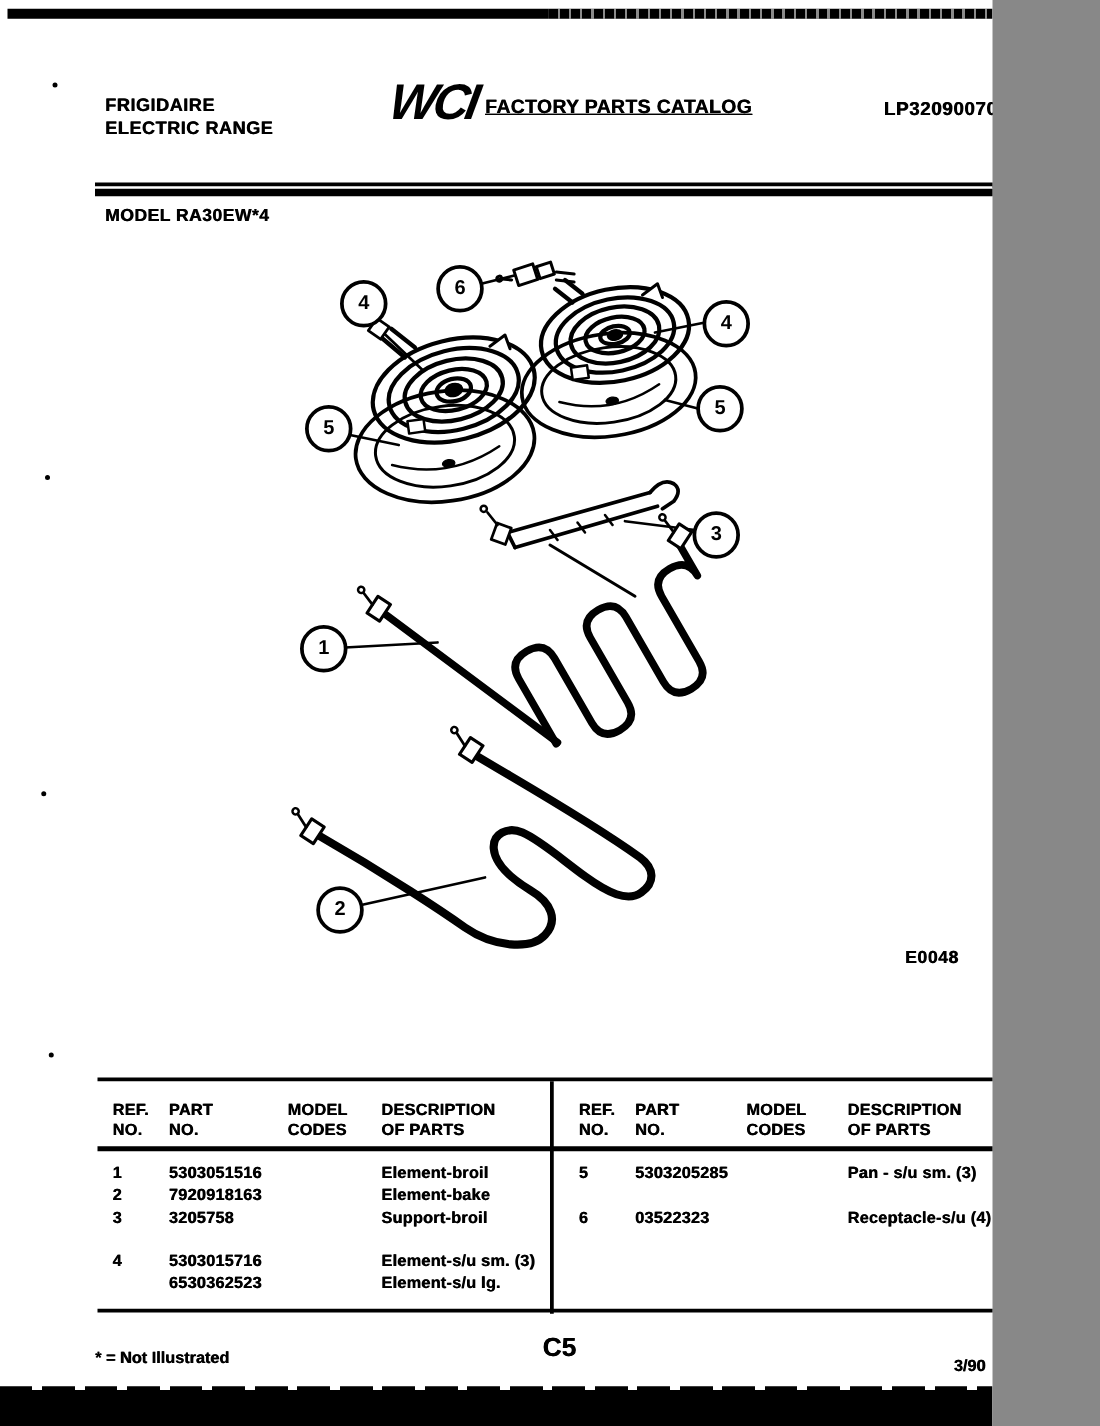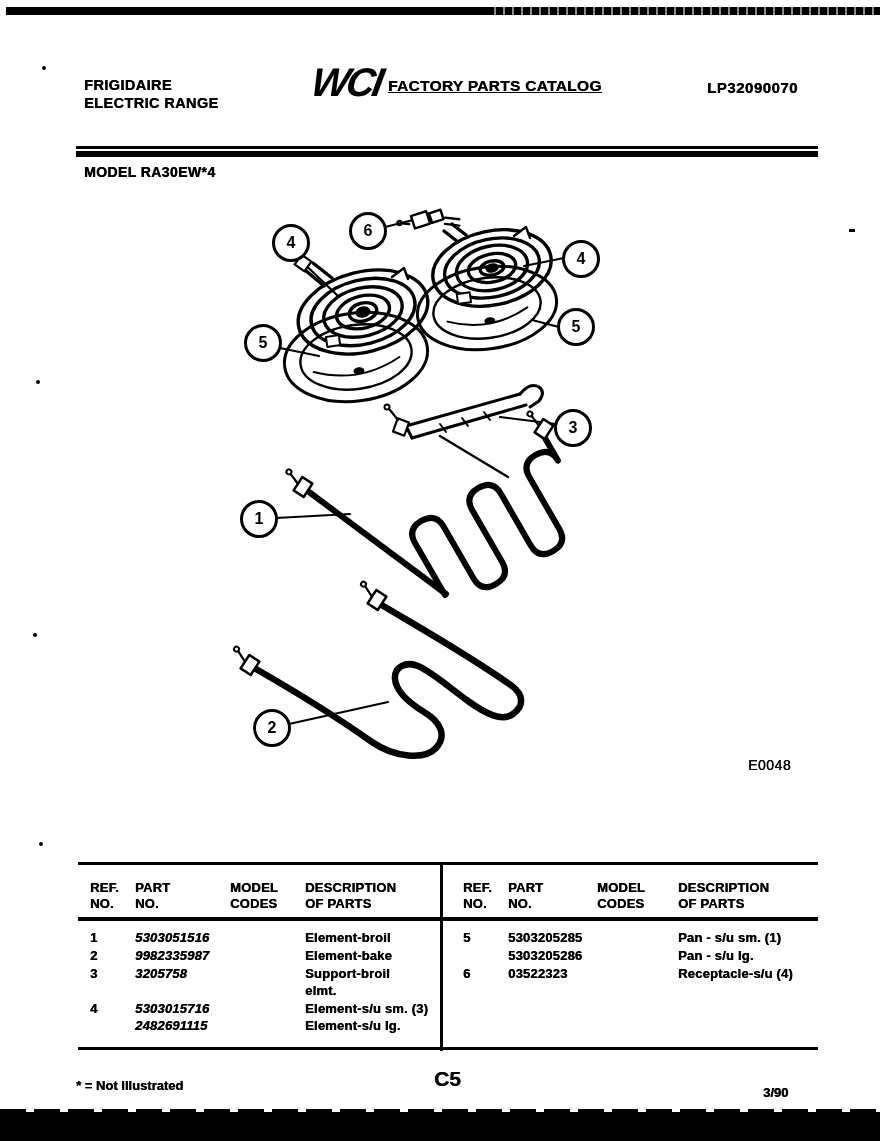--- a/index.html
+++ b/index.html
@@ -1,16 +1,16 @@
 <!DOCTYPE html>
 <html><head>
 <meta charset="utf-8">
 <style>
   html,body{margin:0;padding:0;background:#888;}
-  .page{position:relative;width:880px;height:1141px;background:#fff;overflow:hidden;
+  .page{position:relative;width:794px;height:1141px;background:#fff;overflow:hidden;
         font-family:"Liberation Sans",sans-serif;color:#000;}
   .ink{text-shadow:0.45px 0 0 #000;}
   
   .bar-top{position:absolute;left:6px;right:0;top:7px;height:8px;background:#000;}
   .bar-top::after{content:"";position:absolute;right:0;top:0;width:45%;height:100%;
         background:repeating-linear-gradient(90deg,transparent 0 7px,#fff 7px 9px);opacity:.55;}
   .bar-bottom{position:absolute;left:0;right:0;bottom:0;height:29px;background:#000;}
   .bar-bottom::before{content:"";position:absolute;left:0;right:0;top:-3px;height:3px;
         background:repeating-linear-gradient(90deg,#000 0 26px,transparent 26px 34px);}
   .sp{position:absolute;width:4px;height:4px;background:#000;border-radius:50%;}
@@ -21,31 +21,31 @@
         letter-spacing:-3px;transform:skewX(-10deg);}
   .cat-title{position:absolute;left:388px;top:77px;font-size:15.5px;font-weight:bold;letter-spacing:.3px;text-decoration:underline;}
   .pubcode{position:absolute;left:707px;top:79px;font-size:15px;font-weight:bold;letter-spacing:.5px;text-align:center;}
   .model-rule{position:absolute;left:76px;top:149px;width:742px;height:6px;background:#000;
         border-top:2px solid #fff;box-shadow:0 -3px 0 #000;}
   .model{position:absolute;left:84px;top:164px;font-size:14px;font-weight:bold;letter-spacing:.4px;}
   
   .diagram-svg{position:absolute;left:0;top:0;width:880px;height:1141px;pointer-events:none;}
   .co{position:absolute;width:32px;height:32px;border:3px solid #000;border-radius:50%;background:#fff;
       font-size:16px;font-weight:bold;line-height:32px;text-align:center;}
-  .figcode{position:absolute;left:724px;top:757px;font-size:14px;font-weight:normal;letter-spacing:.5px;margin-left:24px;}
+  .figcode{position:absolute;left:724px;top:757px;font-size:14px;font-weight:bold;letter-spacing:.5px;}
   
   .ptable{position:absolute;left:78px;top:862px;width:740px;height:186px;border-top:3px solid #000;
         font-weight:bold;font-size:13px;}
   .vdiv{position:absolute;left:362px;top:0;bottom:0;width:3px;background:#000;}
   .hd-line{position:absolute;left:0;right:0;top:52px;height:4px;background:#000;}
   .bt-line{position:absolute;left:0;right:0;top:182px;height:3px;background:#000;}
   .hcol{position:absolute;top:15px;line-height:16px;letter-spacing:.2px;}
   .prow span{position:absolute;white-space:nowrap;letter-spacing:.2px;}
   .prow{position:absolute;left:0;right:0;height:17px;}
-  .c-ref{left:12px;}  .c-part{left:57px;font-style:italic;}  .c-model{left:152px;} .c-desc{left:227px;}
+  .c-ref{left:12px;}  .c-part{left:57px;}  .c-model{left:152px;} .c-desc{left:227px;}
   .r-ref{left:385px;} .r-part{left:430px;} .r-model{left:519px;} .r-desc{left:600px;}
   
   .foot-note{position:absolute;left:76px;top:1078px;font-size:13px;font-weight:bold;}
   .foot-page{position:absolute;left:434px;top:1067px;font-size:21px;font-weight:bold;}
   .foot-date{position:absolute;left:763px;top:1085px;font-size:13px;font-weight:bold;}
 </style>
 </head>
 <body>
 
 <div class="page">
@@ -248,60 +248,48 @@
       </div>
 
     <div class="prow" style="top:65px;">
       <span class="c-ref">1</span>
       <span class="c-part">5303051516</span>
       <span class="c-model"></span>
       <span class="c-desc">Element-broil</span>
       </div>
     <div class="prow" style="top:83px;">
       <span class="c-ref">2</span>
-      <span class="c-part">9982335987</span>
+      <span class="c-part">7920918163</span>
       <span class="c-model"></span>
       <span class="c-desc">Element-bake</span>
       </div>
     <div class="prow" style="top:101px;">
       <span class="c-ref">3</span>
       <span class="c-part">3205758</span>
       <span class="c-model"></span>
       <span class="c-desc">Support-broil</span>
       </div>
-    <div class="prow" style="top:118px;">
-      <span class="c-ref"></span>
-      <span class="c-part"></span>
-      <span class="c-model"></span>
-      <span class="c-desc">elmt.</span>
-      </div>
     <div class="prow" style="top:136px;">
       <span class="c-ref">4</span>
       <span class="c-part">5303015716</span>
       <span class="c-model"></span>
       <span class="c-desc">Element-s/u sm. (3)</span>
       </div>
     <div class="prow" style="top:153px;">
       <span class="c-ref"></span>
-      <span class="c-part">2482691115</span>
+      <span class="c-part">6530362523</span>
       <span class="c-model"></span>
       <span class="c-desc">Element-s/u lg.</span>
       </div>
 
     <div class="prow" style="top:65px;">
       <span class="r-ref">5</span>
       <span class="r-part">5303205285</span>
       <span class="r-model"></span>
-      <span class="r-desc">Pan - s/u sm. (1)</span>
-      </div>
-    <div class="prow" style="top:83px;">
-      <span class="r-ref"></span>
-      <span class="r-part">5303205286</span>
-      <span class="r-model"></span>
-      <span class="r-desc">Pan - s/u lg.</span>
+      <span class="r-desc">Pan - s/u sm. (3)</span>
       </div>
     <div class="prow" style="top:101px;">
       <span class="r-ref">6</span>
       <span class="r-part">03522323</span>
       <span class="r-model"></span>
       <span class="r-desc">Receptacle-s/u (4)</span>
       </div>
   </div>
 
   <div class="foot-note ink">* = Not Illustrated</div>

